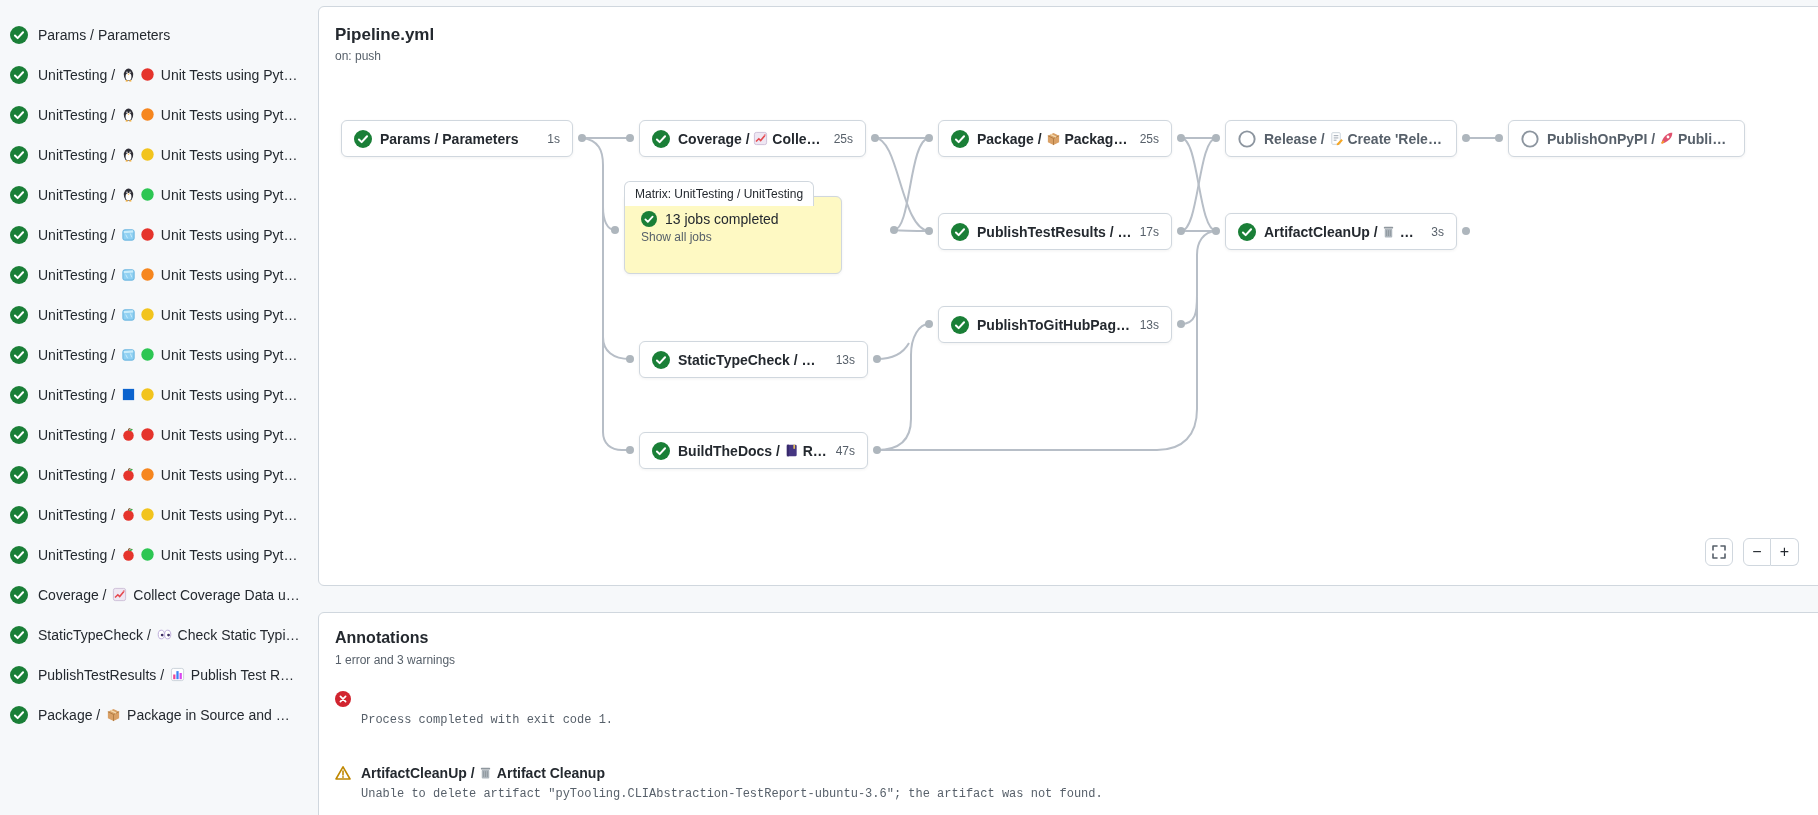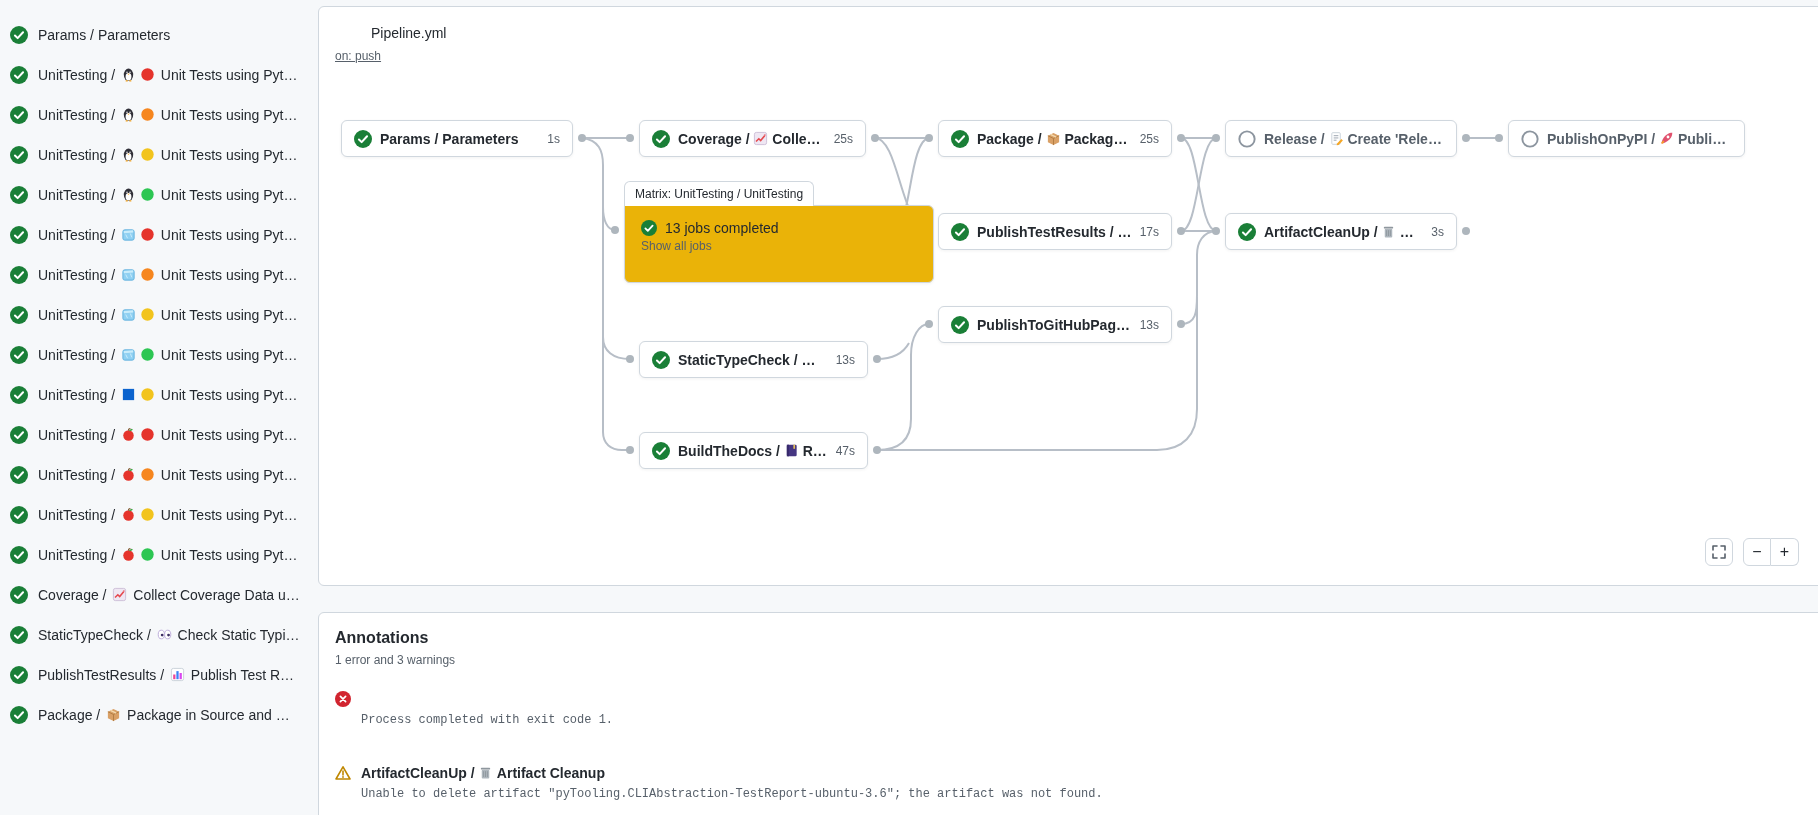--- a/index.html
+++ b/index.html
@@ -22,44 +22,44 @@
   
   .graph-panel {
     position:absolute; left:318px; top:6px; width:1520px; height:580px;
     background:#ffffff; border:1px solid #d0d7de; border-radius:6px;
   }
   .annot-panel {
     position:absolute; left:318px; top:612px; width:1520px; height:260px;
     background:#ffffff; border:1px solid #d0d7de; border-radius:6px;
     padding:16px;
   }
-  .wf-title { font-size:14px; font-weight:400; position:absolute; left:16px; top:18px;margin-left:36px; }
-  .wf-sub   { font-size:12px; color:#57606a; position:absolute; left:16px; top:42px;text-decoration:underline; }
+  .wf-title { font-size:17px; font-weight:700; position:absolute; left:16px; top:18px; }
+  .wf-sub   { font-size:12px; color:#57606a; position:absolute; left:16px; top:42px; }
   
   #edges { position:absolute; left:0; top:0; width:1518px; height:578px; }
   .node {
     position:absolute; height:37px; background:#fff; border:1px solid #d0d7de;
     border-radius:6px; box-shadow:0 1px 3px rgba(31,35,40,.06);
     display:flex; align-items:center; gap:8px; padding:0 12px; cursor:pointer;
   }
   .node .nlabel {
     font-size:14px; font-weight:600; white-space:nowrap; overflow:hidden;
     text-overflow:ellipsis; flex:1; min-width:0;
   }
   .node.skipped .nlabel { color:#57606a; }
   .node .dur { font-size:12px; color:#57606a; font-weight:400; flex:none; }
   .matrix-tab {
     position:absolute; left:305px; top:174px; height:25px; width:190px;
     background:#fff; border:1px solid #d0d7de; border-bottom:none;
     border-radius:6px 6px 0 0; font-size:12px; color:#24292f;
     display:flex; align-items:center; padding:0 10px; z-index:3; white-space:nowrap;
   }
   .matrix-card {
-    position:absolute; left:305px; top:198px; width:310px; height:78px;
-    background:#eab308; border:1px solid #d0d7de; border-radius:0 6px 6px 6px;
+    position:absolute; left:305px; top:189px; width:218px; height:78px;
+    background:#fef9c3; border:1px solid #d0d7de; border-radius:0 6px 6px 6px;
     box-shadow:0 1px 3px rgba(31,35,40,.06); padding:14px 16px; z-index:2;
   }
   .matrix-row { display:flex; align-items:center; gap:8px; font-size:14px; color:#24292f; }
   .matrix-link { font-size:12px; color:#57606a; display:inline-block; cursor:pointer; background:none; border:none; font-family:inherit; padding:0; }
   
   .zoomctrl { position:absolute; right:38px; bottom:19px; display:flex; align-items:center; }
   .zbtn {
     width:28px; height:28px; background:#fff; border:1px solid #d0d7de;
     display:flex; align-items:center; justify-content:center; cursor:pointer;
     font-size:16px; color:#24292f; font-family:inherit;

